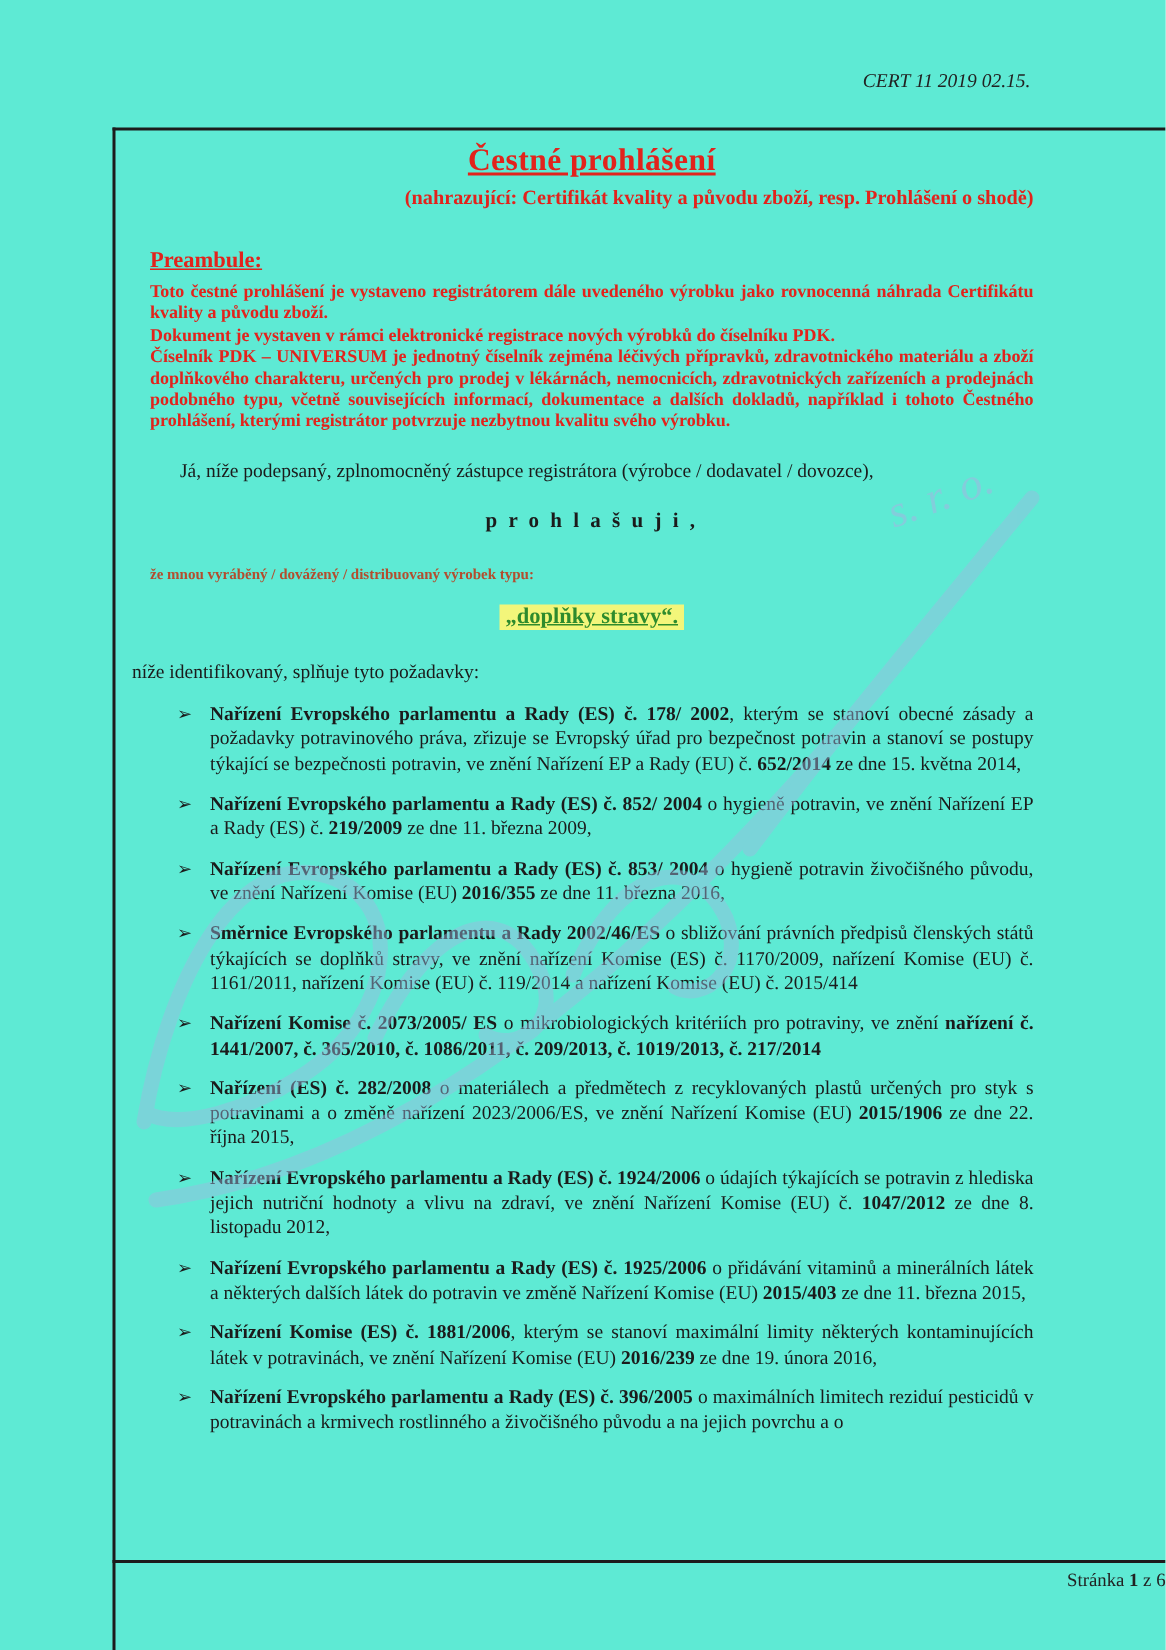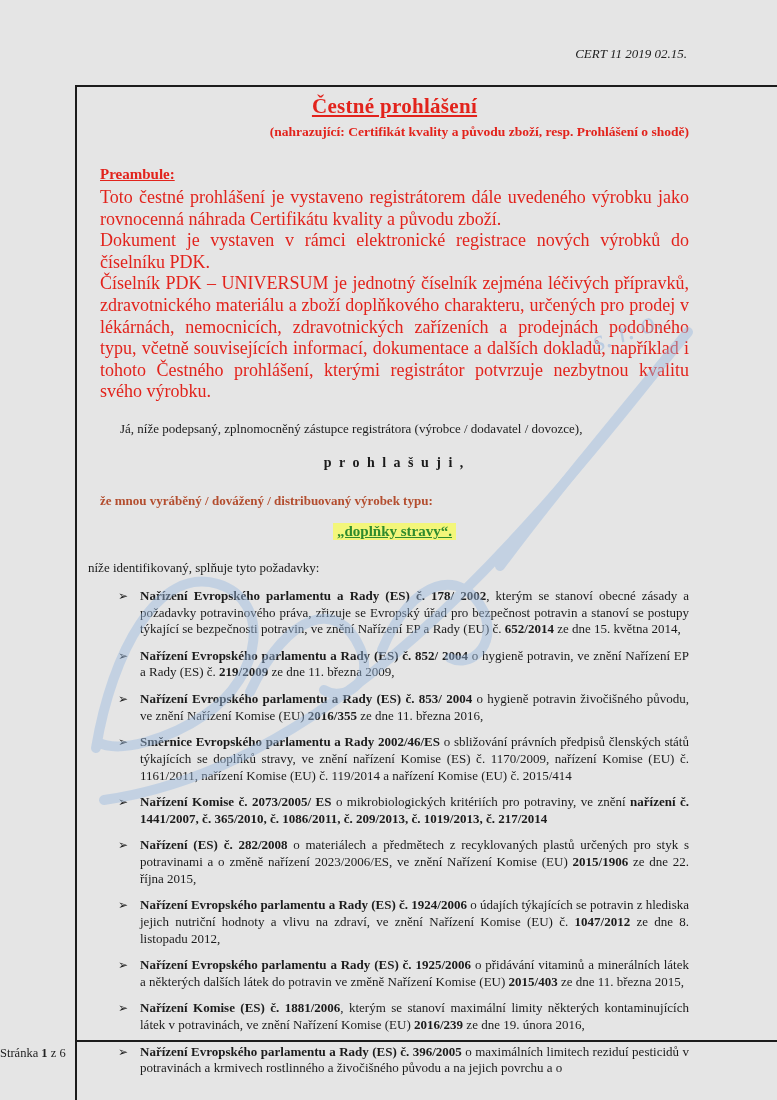--- a/index.html
+++ b/index.html
@@ -4,21 +4,21 @@
 <style>
   * { margin:0; padding:0; box-sizing:border-box; }
   html,body { width:777px; height:1100px; }
   body {
     position:relative;
     background:#fcfbf8;
     font-family:"Liberation Serif", serif;
     color:#1b1b1b;
     overflow:hidden;
   }
-  .page { position:absolute; inset:0; background:#e5e5e5;padding-left:21px; }
+  .page { position:absolute; inset:0; background:#5eead4;padding-left:21px; }
 
   
   .frame-line { position:absolute; background:#1c1c1c; }
   .frame-top    { left:75px; right:0; top:85px;  height:2px; }
   .frame-left   { left:75px; top:85px; bottom:0; width:2px;  }
   .frame-bottom { left:75px; right:0; top:1040px; height:2px; }
 
   .cert-ref {
     position:absolute; top:46px; right:90px;
     font-style:italic; font-size:13px; color:#222;
@@ -33,30 +33,30 @@
   .subtitle {
     text-align:right; color:var(--accent_red); font-weight:bold;
     font-size:13.5px; margin-top:5px;
   }
   .preambule-heading {
     color:var(--accent_red); font-weight:bold; font-size:15px;
     text-decoration:underline; margin-top:26px;
   }
   .preamble { margin-top:4px; }
   .preamble p {
-    color:var(--accent_red); font-weight:normal; font-size:18px;
+    color:var(--accent_red); font-weight:bold; font-size:12px;
     line-height:1.2; text-align:justify;
   }
   .intro { margin-top:18px; font-size:13px; text-indent:20px; }
   .declare-word {
     margin-top:18px; text-align:center; font-weight:bold; font-size:14px;
     letter-spacing:2px;
   }
   .product-line {
-    margin-top:22px; font-size:13px; font-weight:bold;
+    margin-top:22px; font-size:10px; font-weight:bold;
     color:var(--product_line_red);
   }
   .product-type-wrap { margin-top:13px; text-align:center; }
   .product-type {
     display:inline-block; font-weight:bold; font-size:15px;
     color:var(--product_green); text-decoration:underline;
     background:var(--highlight_yellow); padding:0 4px;
   }
   .req-intro { margin-top:20px; font-size:13px; margin-left:-12px; }
 
@@ -65,21 +65,21 @@
     display:flex; align-items:flex-start;
     margin:0 0 10px 18px; font-size:13px; line-height:1.28;
   }
   .req-item .bullet { flex:0 0 22px; font-size:12px; padding-top:1px;
     font-family:"DejaVu Sans", sans-serif; }
   .req-item .req-text { flex:1; text-align:justify; }
   .b { font-weight:bold; }
 
   .footer {
     position:absolute; top:1046px; left:0; right:0;
-    text-align:left; font-size:12.5px; color:#222;font-family:Liberation Serif, serif;
+    text-align:right; font-size:12.5px; color:#222;font-family:Liberation Serif, serif;
   }
 
   .watermark {
     position:absolute; inset:0; width:777px; height:1100px;
     z-index:9; pointer-events:none;
   }
   .watermark text { font-family:"Liberation Serif", serif; }
 </style>
 </head>
 <body>

